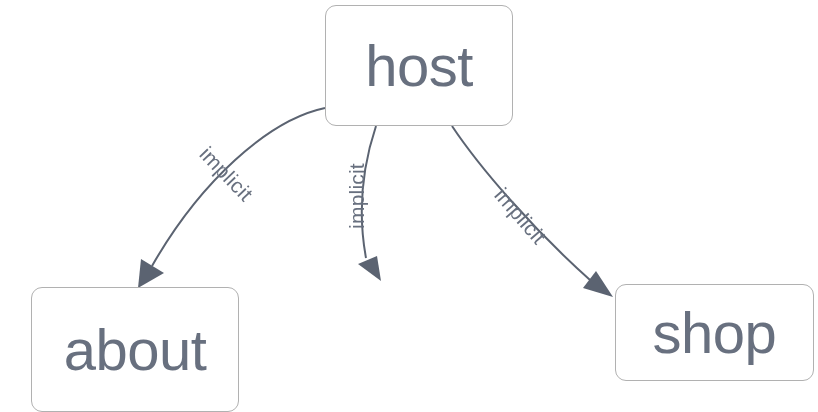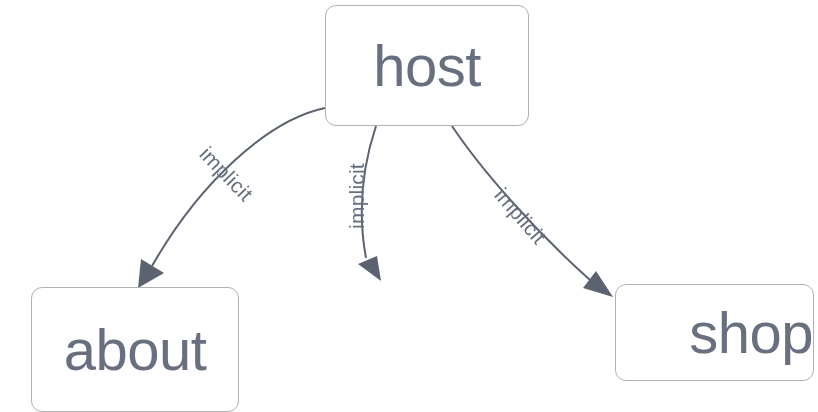--- a/index.html
+++ b/index.html
@@ -39,24 +39,24 @@
   .node-label {
     color: #68707f;
     font-family: "Liberation Sans", sans-serif;
     font-size: 58px;
     line-height: 1;
     font-weight: 400;
     letter-spacing: -0.5px;
     white-space: nowrap;
     -webkit-font-smoothing: antialiased;
   }
-  #node-host   { left: 325px; top: 5px;   width: 204px; height: 121px; }
+  #node-host   { left: 325px; top: 5px;   width: 188px; height: 121px; }
   #node-about  { left: 3px;   top: 287px; width: 208px; height: 125px; margin-left: 28px; }
   #node-cart   { left: 333px; top: 283px; width: 173px; height: 126px; }
-  #node-shop   { left: 615px; top: 284px; width: 199px; height: 97px; justify-content: flex-end; }
+  #node-shop   { left: 615px; top: 284px; width: 199px; height: 97px; }
 
   .edge-path {
     fill: none;
     stroke: #5b6371;
     stroke-width: 2;
   }
   .edge-arrow {
     fill: #5b6371;
     stroke: none;
   }

